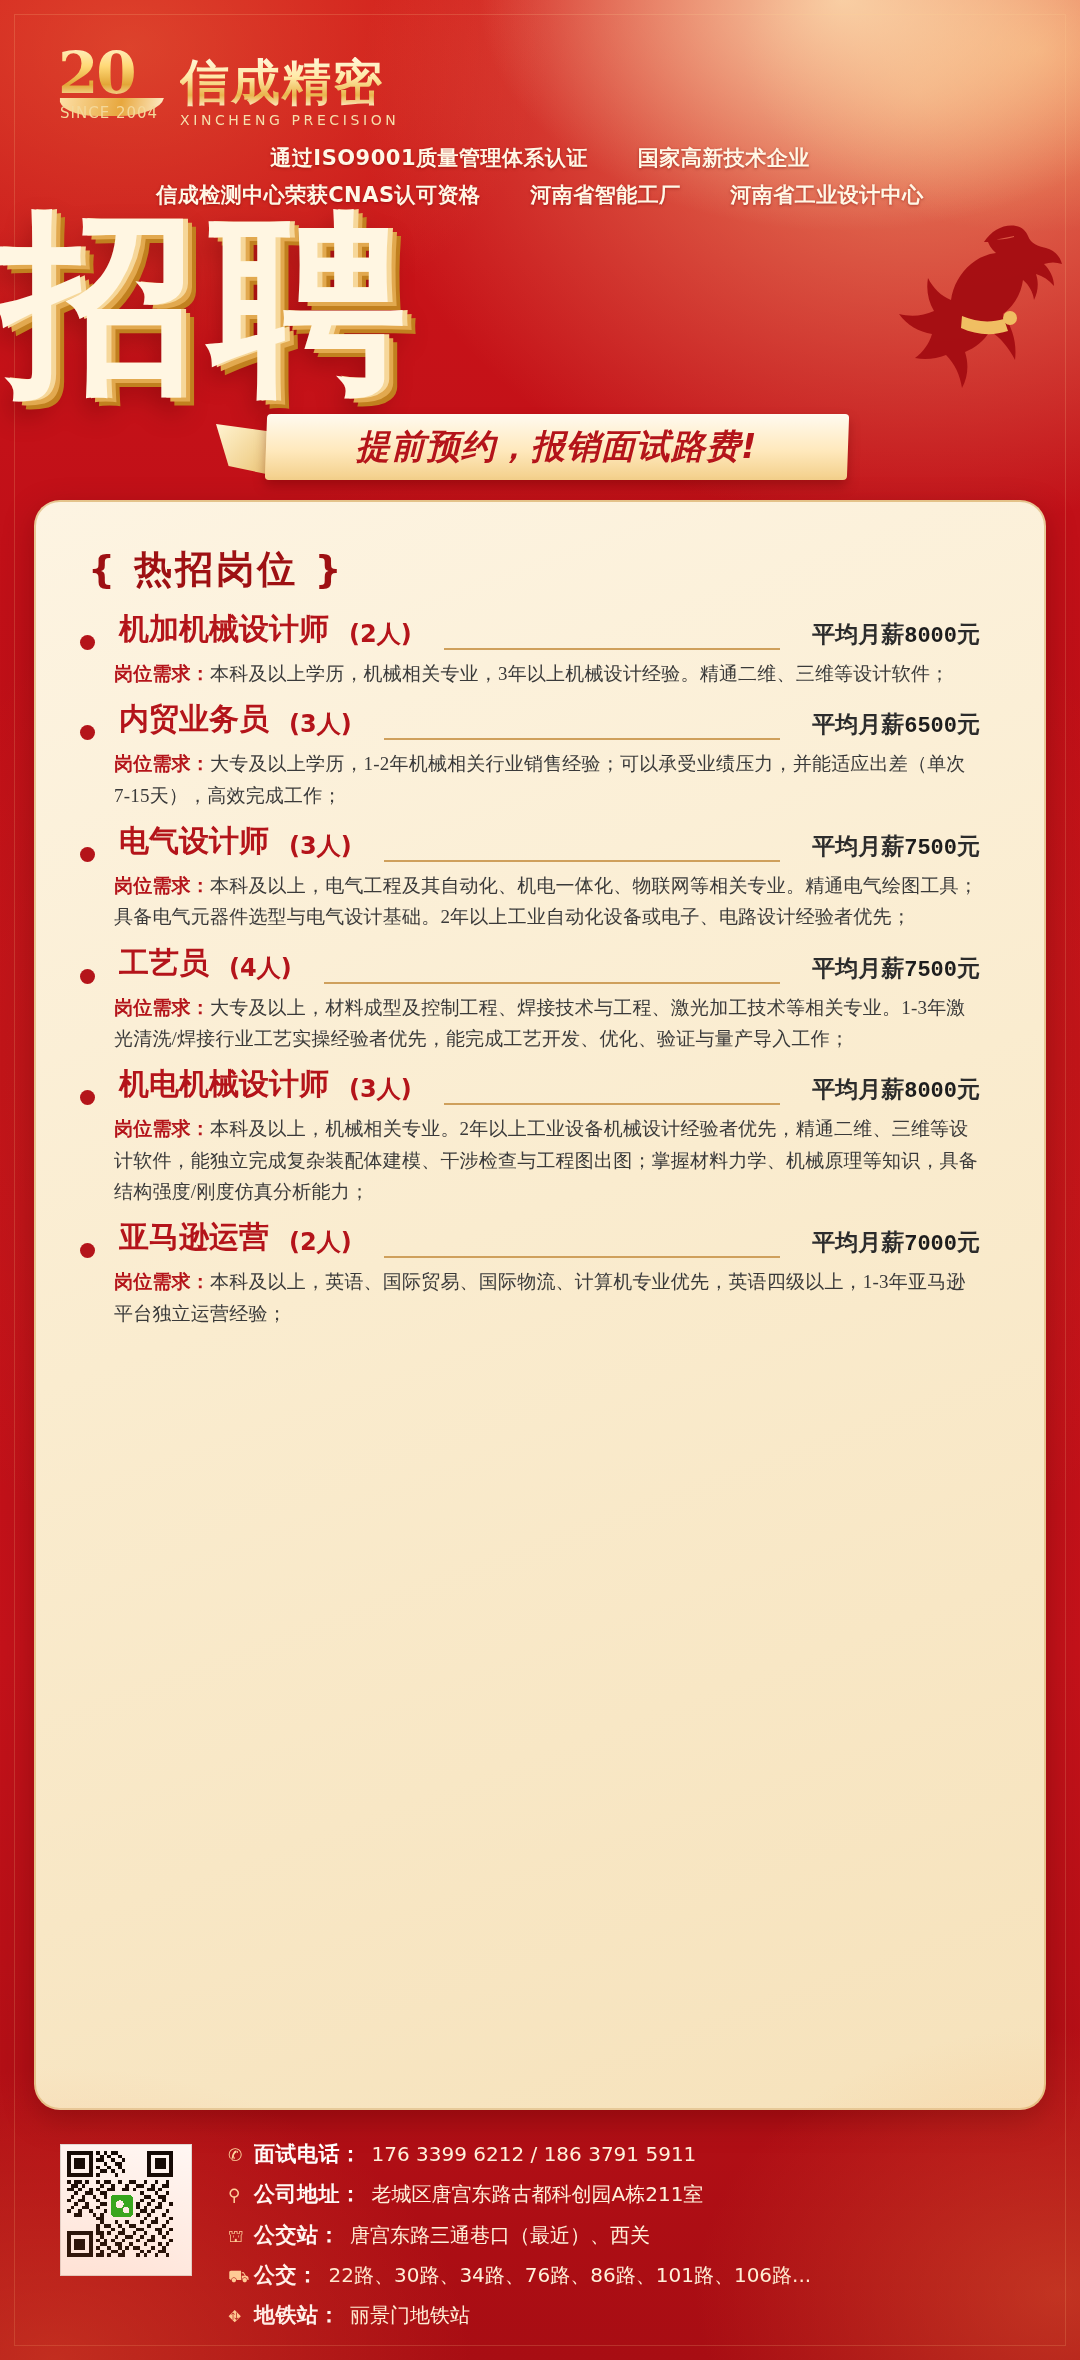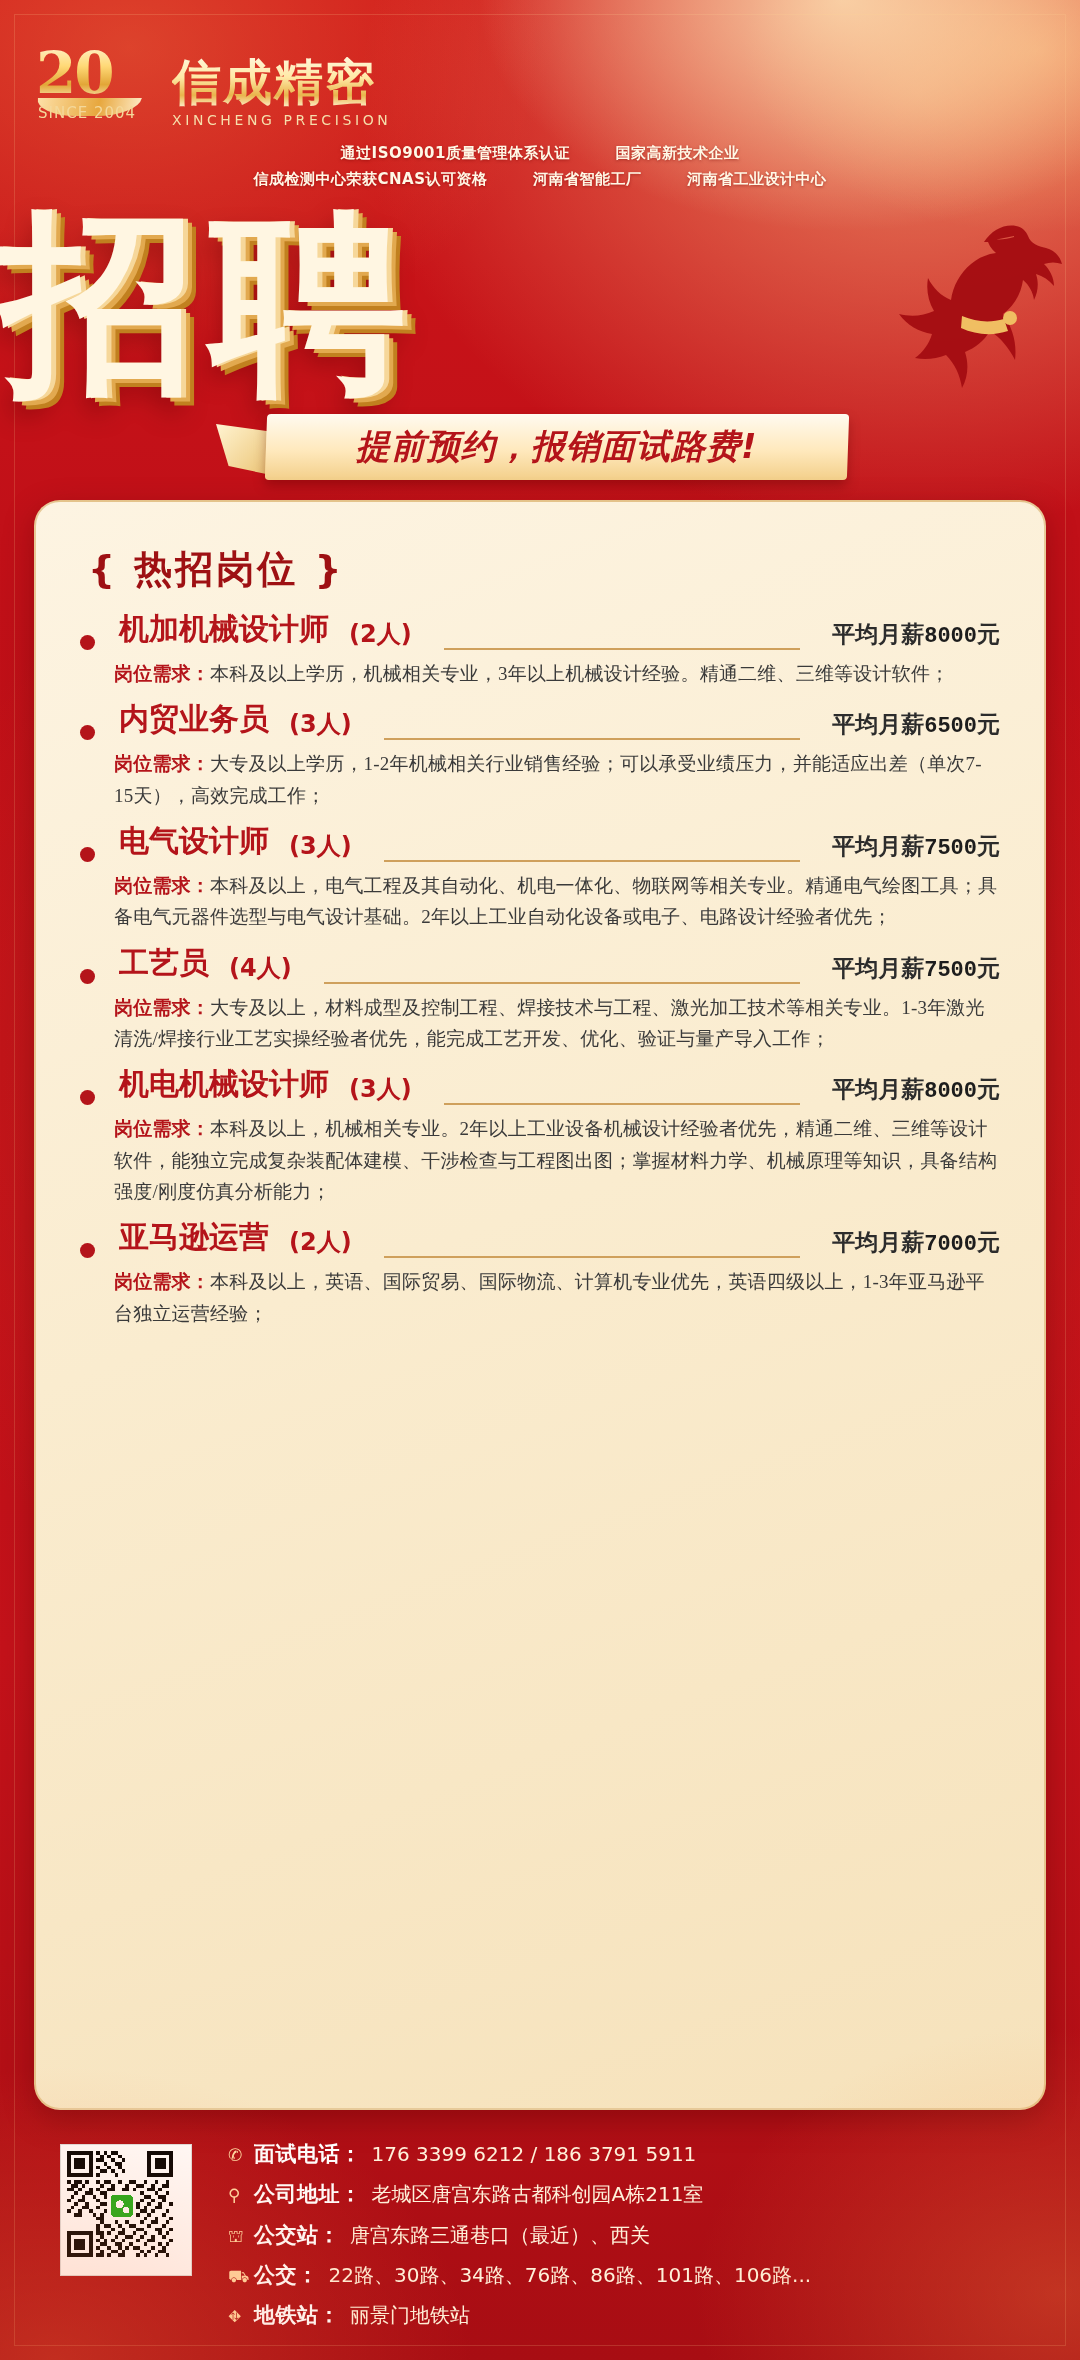--- a/index.html
+++ b/index.html
@@ -33,21 +33,21 @@
     pointer-events:none;
   }
   .frame-edge{
     position:absolute;left:14px;right:14px;top:14px;bottom:14px;
     border:1px solid rgba(255,214,150,0.18);
     pointer-events:none;
   }
 
   
   .logo{
-    position:absolute;left:36px;top:34px;display:flex;align-items:center;gap:28px;
+    position:absolute;left:58px;top:34px;display:flex;align-items:center;gap:14px;
   }
   .logo-mark{position:relative;width:108px;height:78px;}
   .logo-20{
     font-family:"DejaVu Serif","Liberation Serif",serif;
     font-size:58px;font-weight:bold;line-height:1;
     background:linear-gradient(180deg,#fff3cf 0%,#ffd977 38%,#e2a637 70%,#fff0c4 100%);
     -webkit-background-clip:text;background-clip:text;color:transparent;
     letter-spacing:-2px;
     position:absolute;left:0;top:2px;
   }
@@ -69,21 +69,21 @@
     background:linear-gradient(180deg,#fff6da 0%,#ffe9a6 40%,#e9b44c 75%,#fff3d2 100%);
     -webkit-background-clip:text;background-clip:text;color:transparent;
   }
   .logo-en{
     font-size:14px;letter-spacing:3.6px;color:#f6dfac;margin-top:4px;
   }
 
   
   .honors{
     position:absolute;left:0;right:0;top:140px;text-align:center;color:#fff8e6;
-    font-size:15px;font-weight:bold;line-height:1.75;letter-spacing:.5px;
+    font-size:21px;font-weight:bold;line-height:1.75;letter-spacing:.5px;
     text-shadow:0 1px 3px rgba(120,0,0,.5);
   }
   .honors .row{display:block;}
   .honors .gap{display:inline-block;width:34px;}
 
   
   .bigtitle{
     position:absolute;left:0;right:0;top:205px;
     font-family:"DejaVu Sans","Liberation Sans",sans-serif;
     font-size:196px;font-weight:bold;letter-spacing:14px;
@@ -124,21 +124,21 @@
   .card{
     position:absolute;left:34px;right:34px;top:500px;height:890px;
     background:linear-gradient(160deg,#fdf4e2 0%,#faeccf 45%,#f6e2bb 100%);
     border-radius:26px;
     border:2px solid rgba(214,168,94,.55);
     box-shadow:0 10px 30px rgba(80,0,0,.35);
     padding:0;
     overflow:hidden;
     height:auto;bottom:250px;
   }
-  .card-inner{padding:34px 44px 26px 44px;}
+  .card-inner{padding:34px 64px 26px 44px;}
   .card-title{
     font-size:38px;font-weight:bold;color:#9e1013;letter-spacing:3px;margin:8px 0 14px 8px;
   }
   .job{margin:0 0 10px 0;}
   .job-head{display:flex;align-items:flex-end;gap:20px;}
   .dot{width:15px;height:15px;border-radius:50%;background:#b4141a;flex:0 0 auto;margin-right:4px;}
   .job-name{
     font-size:30px;font-weight:bold;color:#b4141a;white-space:nowrap;
   }
   .job-count{font-size:24px;font-weight:bold;color:#b4141a;}

